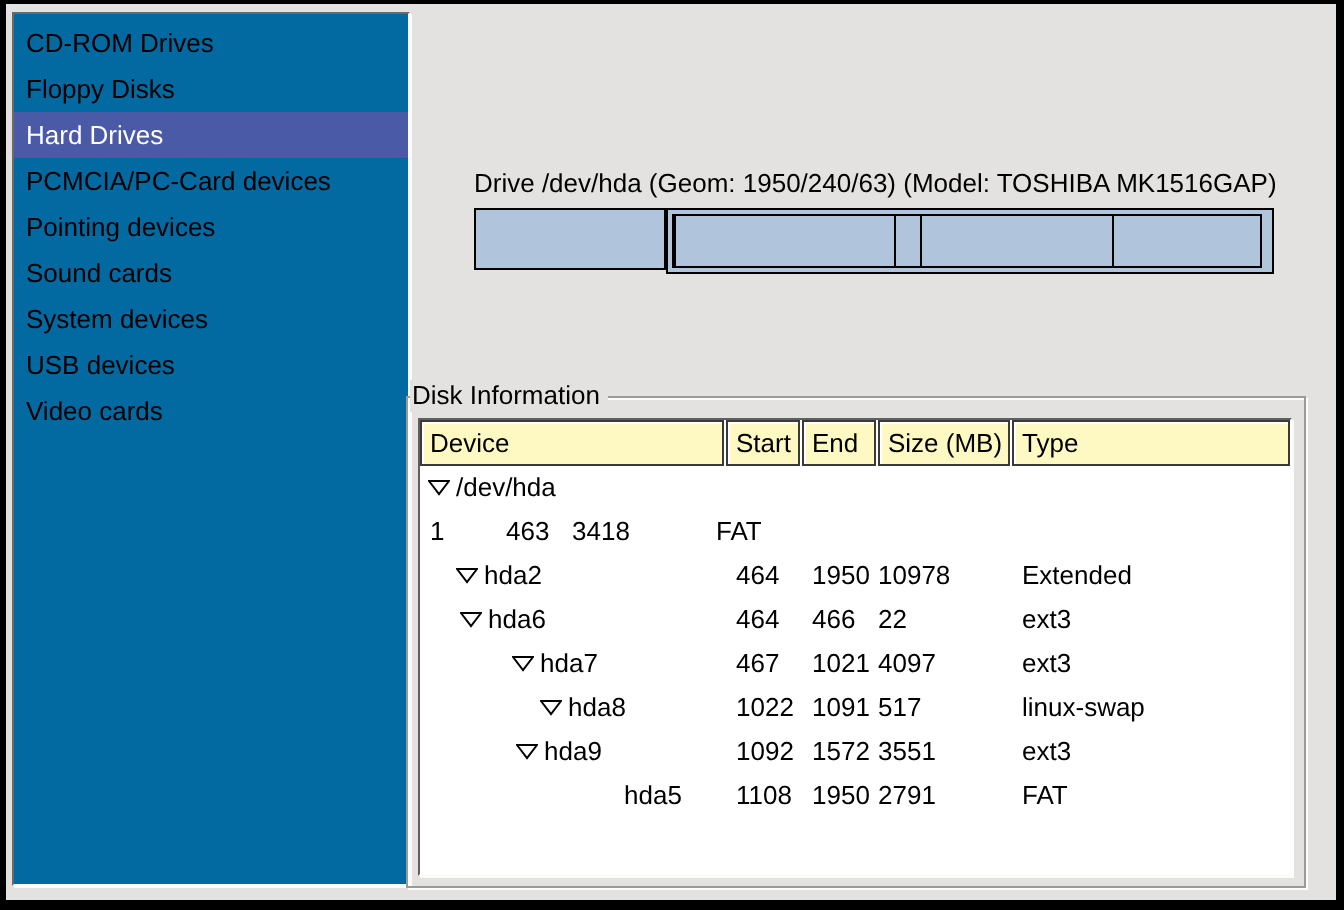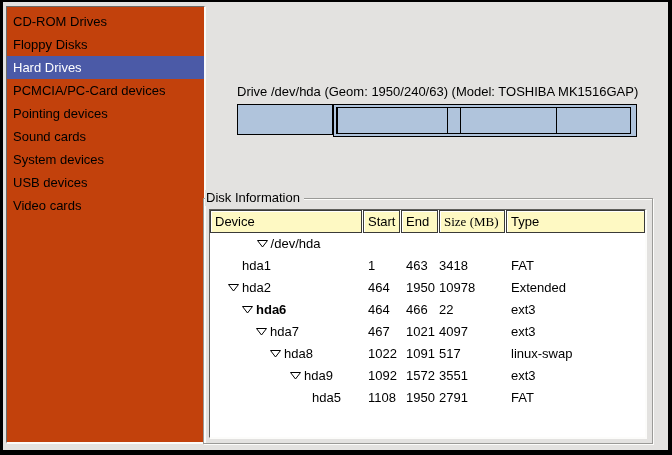--- a/index.html
+++ b/index.html
@@ -11,21 +11,21 @@
   .window {
     position:relative; box-sizing:border-box;
     width:672px; height:455px;
     background:var(--window-bg,#e3e2e0);
     border:solid #000; border-width:2px 4px 5px 3px;
     overflow:hidden;
   }
   
   .sidebar {
     position:absolute; left:3px; top:4px; width:199px; height:437px;
-    box-sizing:border-box; background:#c2410c;
+    box-sizing:border-box; background:#0369a1;
     border:1px solid; border-color:#6a6a67 #fbfbf9 #fbfbf9 #6a6a67;
     box-shadow:1px 1px 0 #fbfbf9;
     padding-top:3px; overflow:hidden;
   }
   .sb-item {
     height:23px; line-height:23px; padding-left:6px;
     white-space:nowrap; cursor:default;
   }
   .sb-item.selected {
     background:var(--sel-bg,#4b5aa7); color:var(--sel-fg,#fff);
@@ -75,21 +75,21 @@
   .th {
     box-sizing:border-box; height:23px; line-height:21px;
     background:#fef9c3; border:1px solid #3a3a38;
     box-shadow:inset 1px 1px 0 #fff;
     padding-left:4px; margin-right:1px;
     white-space:nowrap; overflow:hidden; cursor:default;
   }
   .th.col0 { width:152px; }
   .th.col1 { width:37px; }
   .th.col2 { width:37px; }
-  .th.col3 { width:66px;font-family:Liberation Serif, serif; }
+  .th.col3 { width:66px; }
   .th.col4 { flex:1; margin-right:0; }
   .tr { display:flex; height:22px; line-height:22px; }
   .td { box-sizing:border-box; white-space:nowrap; overflow:hidden; }
   .td.col0 { width:153px; }
   .td.col1 { width:38px; padding-left:5px; }
   .td.col2 { width:38px; padding-left:5px; }
   .td.col3 { width:67px; text-align:left; padding-right:4px; }
   .td.col4 { flex:1; padding-left:5px; }
   .expander { display:inline-block; width:11px; margin-right:3px; vertical-align:baseline; }
   .expander svg { display:inline-block; }
@@ -130,46 +130,45 @@
     <div class="table">
       <div class="thead" id="thead">
           <div class="th col0">Device</div>
           <div class="th col1">Start</div>
           <div class="th col2">End</div>
           <div class="th col3">Size (MB)</div>
           <div class="th col4">Type</div>
         </div>
       <div class="tbody" id="tbody">
           <div class="tr">
-            <div class="td col0" style="padding-left: 4px; text-align: center;"><span class="expander"><svg width="11" height="9" viewBox="0 0 11 9">
+            <div class="td col0" style="padding-left: 4px;"><span class="expander"><svg width="11" height="9" viewBox="0 0 11 9">
                   <polygon points="0.5,1.5 10.5,1.5 5.5,8" fill="#ffffff" stroke="#000000" stroke-width="1"></polygon>
                 </svg></span><span>/dev/hda</span></div>
             <div class="td col1"></div>
             <div class="td col2"></div>
             <div class="td col3"></div>
             <div class="td col4"></div>
           </div>
           <div class="tr">
-            <div class="td col0" style="padding-left: 18px;"><span class="expander-spacer"></span><span>hda1</span></div>
             <div class="td col1">1</div>
             <div class="td col2">463</div>
             <div class="td col3">3418</div>
             <div class="td col4">FAT</div>
           </div>
           <div class="tr">
             <div class="td col0" style="padding-left: 18px;"><span class="expander"><svg width="11" height="9" viewBox="0 0 11 9">
                   <polygon points="0.5,1.5 10.5,1.5 5.5,8" fill="#ffffff" stroke="#000000" stroke-width="1"></polygon>
                 </svg></span><span>hda2</span></div>
             <div class="td col1">464</div>
             <div class="td col2">1950</div>
             <div class="td col3">10978</div>
             <div class="td col4">Extended</div>
           </div>
           <div class="tr">
-            <div class="td col0" style="padding-left: 32px; font-weight: bold;"><span class="expander"><svg width="11" height="9" viewBox="0 0 11 9">
+            <div class="td col0" style="padding-left: 20px;"><span class="expander"><svg width="11" height="9" viewBox="0 0 11 9">
                   <polygon points="0.5,1.5 10.5,1.5 5.5,8" fill="#ffffff" stroke="#000000" stroke-width="1"></polygon>
                 </svg></span><span>hda6</span></div>
             <div class="td col1">464</div>
             <div class="td col2">466</div>
             <div class="td col3">22</div>
             <div class="td col4">ext3</div>
           </div>
           <div class="tr">
             <div class="td col0" style="padding-left: 46px;"><span class="expander"><svg width="11" height="9" viewBox="0 0 11 9">
                   <polygon points="0.5,1.5 10.5,1.5 5.5,8" fill="#ffffff" stroke="#000000" stroke-width="1"></polygon>
@@ -182,21 +181,21 @@
           <div class="tr">
             <div class="td col0" style="padding-left: 60px;"><span class="expander"><svg width="11" height="9" viewBox="0 0 11 9">
                   <polygon points="0.5,1.5 10.5,1.5 5.5,8" fill="#ffffff" stroke="#000000" stroke-width="1"></polygon>
                 </svg></span><span>hda8</span></div>
             <div class="td col1">1022</div>
             <div class="td col2">1091</div>
             <div class="td col3">517</div>
             <div class="td col4">linux-swap</div>
           </div>
           <div class="tr">
-            <div class="td col0" style="padding-left: 80px;"><span class="expander"><svg width="11" height="9" viewBox="0 0 11 9">
+            <div class="td col0" style="padding-left: 48px;"><span class="expander"><svg width="11" height="9" viewBox="0 0 11 9">
                   <polygon points="0.5,1.5 10.5,1.5 5.5,8" fill="#ffffff" stroke="#000000" stroke-width="1"></polygon>
                 </svg></span><span>hda9</span></div>
             <div class="td col1">1092</div>
             <div class="td col2">1572</div>
             <div class="td col3">3551</div>
             <div class="td col4">ext3</div>
           </div>
           <div class="tr">
             <div class="td col0" style="padding-left: 88px;"><span class="expander-spacer"></span><span>hda5</span></div>
             <div class="td col1">1108</div>

